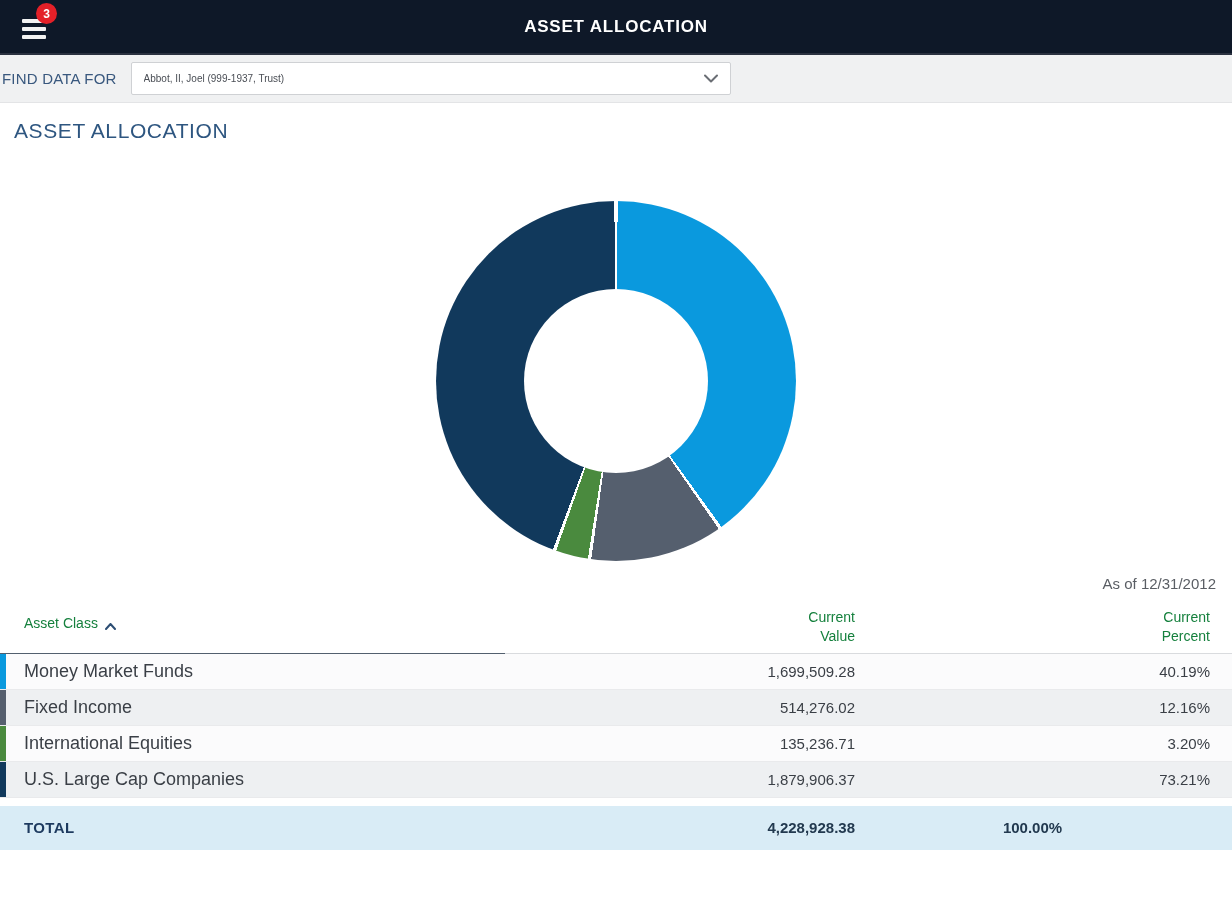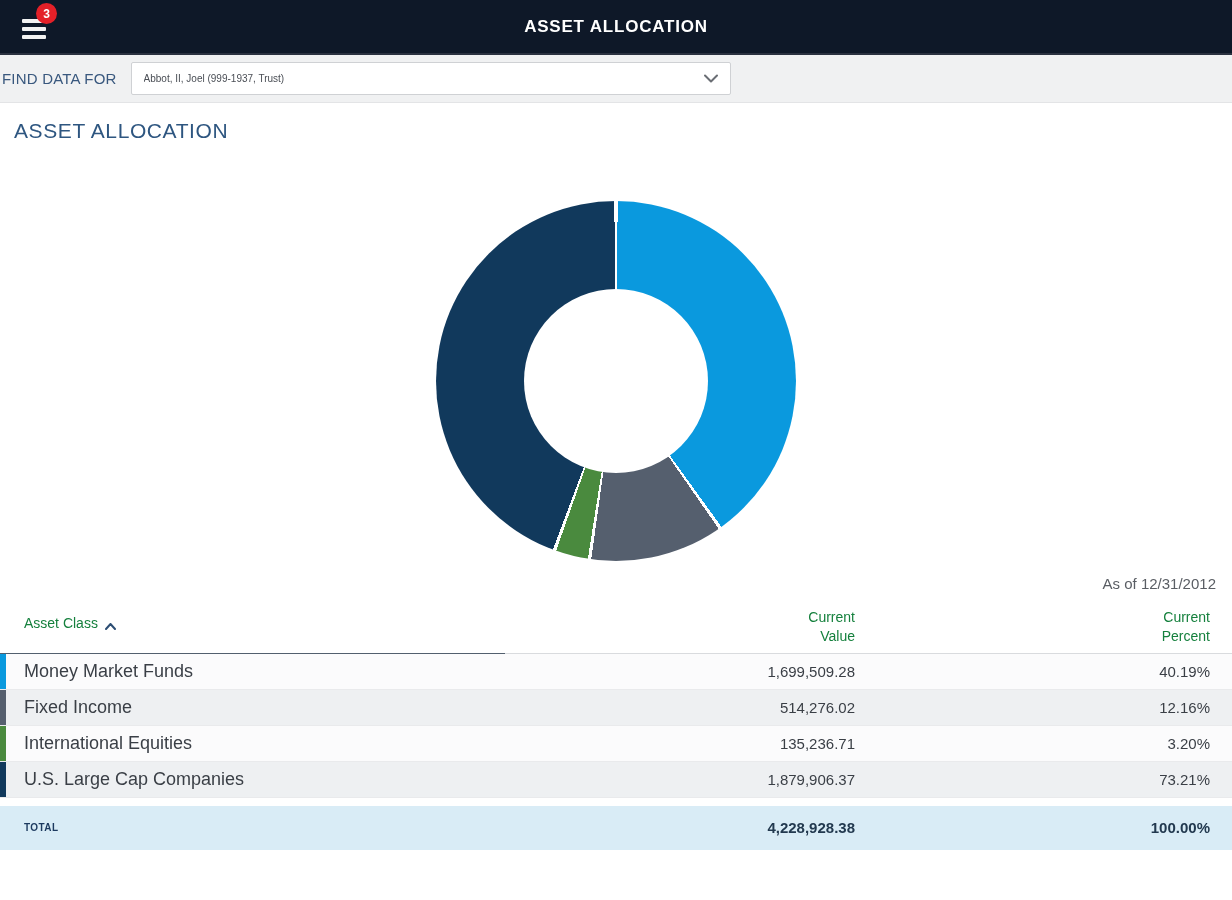--- a/index.html
+++ b/index.html
@@ -56,24 +56,24 @@
   .row { display: flex; align-items: center; height: 36px; background: #fbfbfc;
     border-bottom: 1px solid #e9eaec; cursor: pointer; }
   .row.alt { background: #eef0f2; }
   .strip { width: 6px; align-self: stretch; }
   .cell-name { width: 499px; padding-left: 18px; color: #3a3f46; font-size: 18px; }
   .cell-value { width: 350px; text-align: right; color: #3a3f46; font-size: 15px; }
   .cell-pct { flex: 1; text-align: right; padding-right: 22px; color: #3a3f46; font-size: 15px; }
 
   .total-row { display: flex; align-items: center; height: 44px; background: #d9ecf6;
     margin-top: 8px; }
-  .total-label { width: 505px; padding-left: 24px; color: #1d3a5f; font-size: 10px;
+  .total-label { width: 505px; padding-left: 24px; color: #1d3a5f; font-size: 15px;
     font-weight: bold; letter-spacing: 0.4px; }
   .total-value { width: 350px; text-align: right; color: #22394f; font-size: 15px; font-weight: bold; }
-  .total-pct { flex: 1; text-align: right; padding-right: 22px; color: #22394f;
+  .total-pct { flex: 1; text-align: center; padding-right: 22px; color: #22394f;
     font-size: 15px; font-weight: bold; }
 </style>
 </head>
 <body>
 
 <header class="app-header">
   <button class="menu-btn">
     <span class="hamburger">
       <span></span>
         <span></span>

